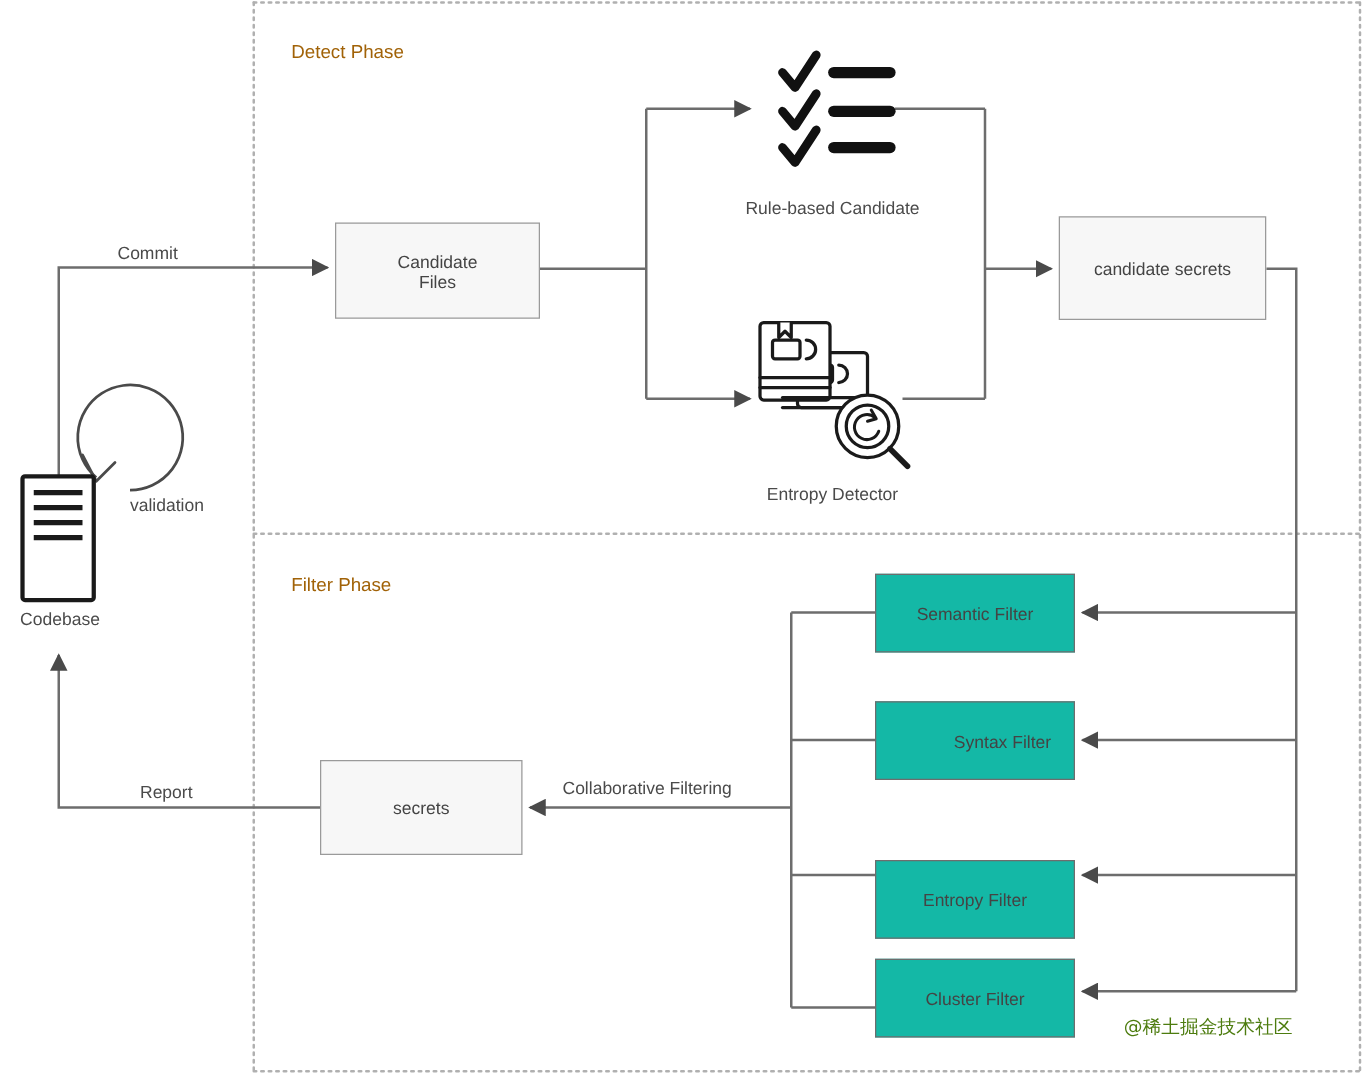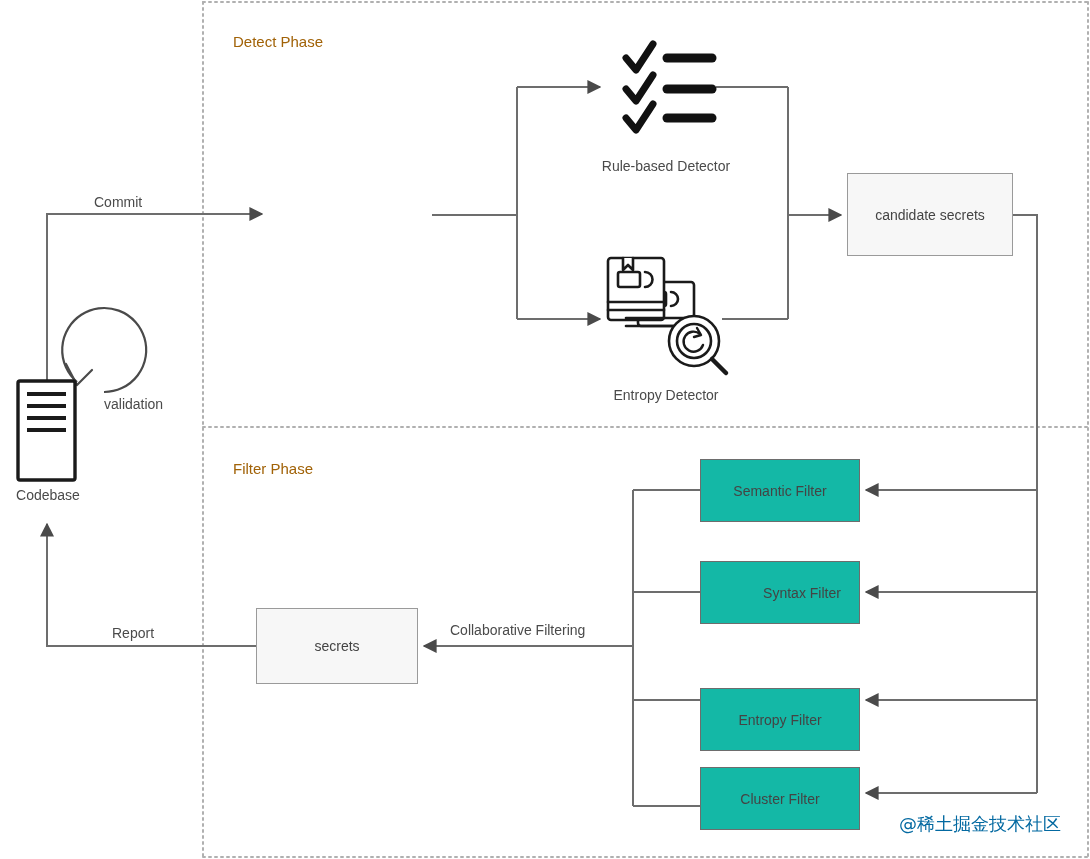--- a/index.html
+++ b/index.html
@@ -6,21 +6,21 @@
   body{font-family:"Liberation Sans","DejaVu Sans",sans-serif;}
   #stage{position:relative;width:1090px;height:859px;background:#ffffff;overflow:hidden;}
   #svgroot{position:absolute;left:0;top:0;width:1090px;height:859px;}
   .lbl{position:absolute;color:#4a4a4a;font-size:14px;line-height:1.25;white-space:nowrap;}
   .phase-lbl{font-size:15px;color:#a16207;}
   .node-box{position:absolute;box-sizing:border-box;display:flex;align-items:center;
             justify-content:center;text-align:center;font-size:14px;color:#444;}
   .box-shaded{background:#f7f7f7;border:1.4px solid #9a9a9a;}
   .box-plain{background:#14b8a6;border:1.6px solid #6d6d6d;}
   .icon-cap{position:absolute;text-align:center;font-size:14px;color:#4a4a4a;white-space:nowrap;}
-  .watermark{position:absolute;color:#0369a1;font-size:18px;white-space:nowrap;
+  .watermark{position:absolute;color:#4d7c0f;font-size:15px;white-space:nowrap;
              font-family:"DejaVu Sans",sans-serif;}
 </style>
 </head>
 <body>
 
 <div id="stage">
 
   <svg id="svgroot" viewBox="0 0 1090 859">
     <defs>
       <marker id="arrow" viewBox="0 0 10 10" refX="9" refY="5" markerWidth="7" markerHeight="7" orient="auto-start-reverse">
@@ -123,23 +123,27 @@
 
   <div class="lbl phase-lbl" style="left:233px;top:33px;">Detect Phase</div>
   <div class="lbl phase-lbl" style="left:233px;top:460px;">Filter Phase</div>
 
   <div class="lbl" style="left:94px;top:194px;">Commit</div>
   <div class="lbl" style="left:104px;top:396px;">validation</div>
   <div class="lbl" style="left:112px;top:625px;text-align:right;">Report</div>
   <div class="lbl" style="left:450px;top:622px;">Collaborative Filtering</div>
 
   <div class="icon-cap" style="left:8px;top:487px;width:80px;">Codebase</div>
-  <div class="icon-cap" style="left:566px;top:158px;width:200px;">Rule-based Detector</div>
+  <div class="icon-cap" style="left:566px;top:158px;width:200px;">Rule-based Candidate</div>
   <div class="icon-cap" style="left:566px;top:387px;width:200px;">Entropy Detector</div>
 
+  <div class="node-box box-shaded" style="left:268px;top:178px;width:164px;height:77px;flex-direction:column;">
+    <span>Candidate</span>
+    <span>Files</span>
+  </div>
 
   <div class="node-box box-shaded" style="left:847px;top:173px;width:166px;height:83px;">candidate secrets</div>
 
   <div class="node-box box-shaded" style="left:256px;top:608px;width:162px;height:76px;">secrets</div>
 
   <div class="node-box box-plain" style="left:700px;top:459px;width:160px;height:63px;">Semantic Filter</div>
   <div class="node-box box-plain" style="left:700px;top:561px;width:160px;height:63px;padding-left:44px;">Syntax Filter</div>
   <div class="node-box box-plain" style="left:700px;top:669px;width:160px;height:63px;margin-top:19px;">Entropy Filter</div>
   <div class="node-box box-plain" style="left:700px;top:767px;width:160px;height:63px;">Cluster Filter</div>
 

